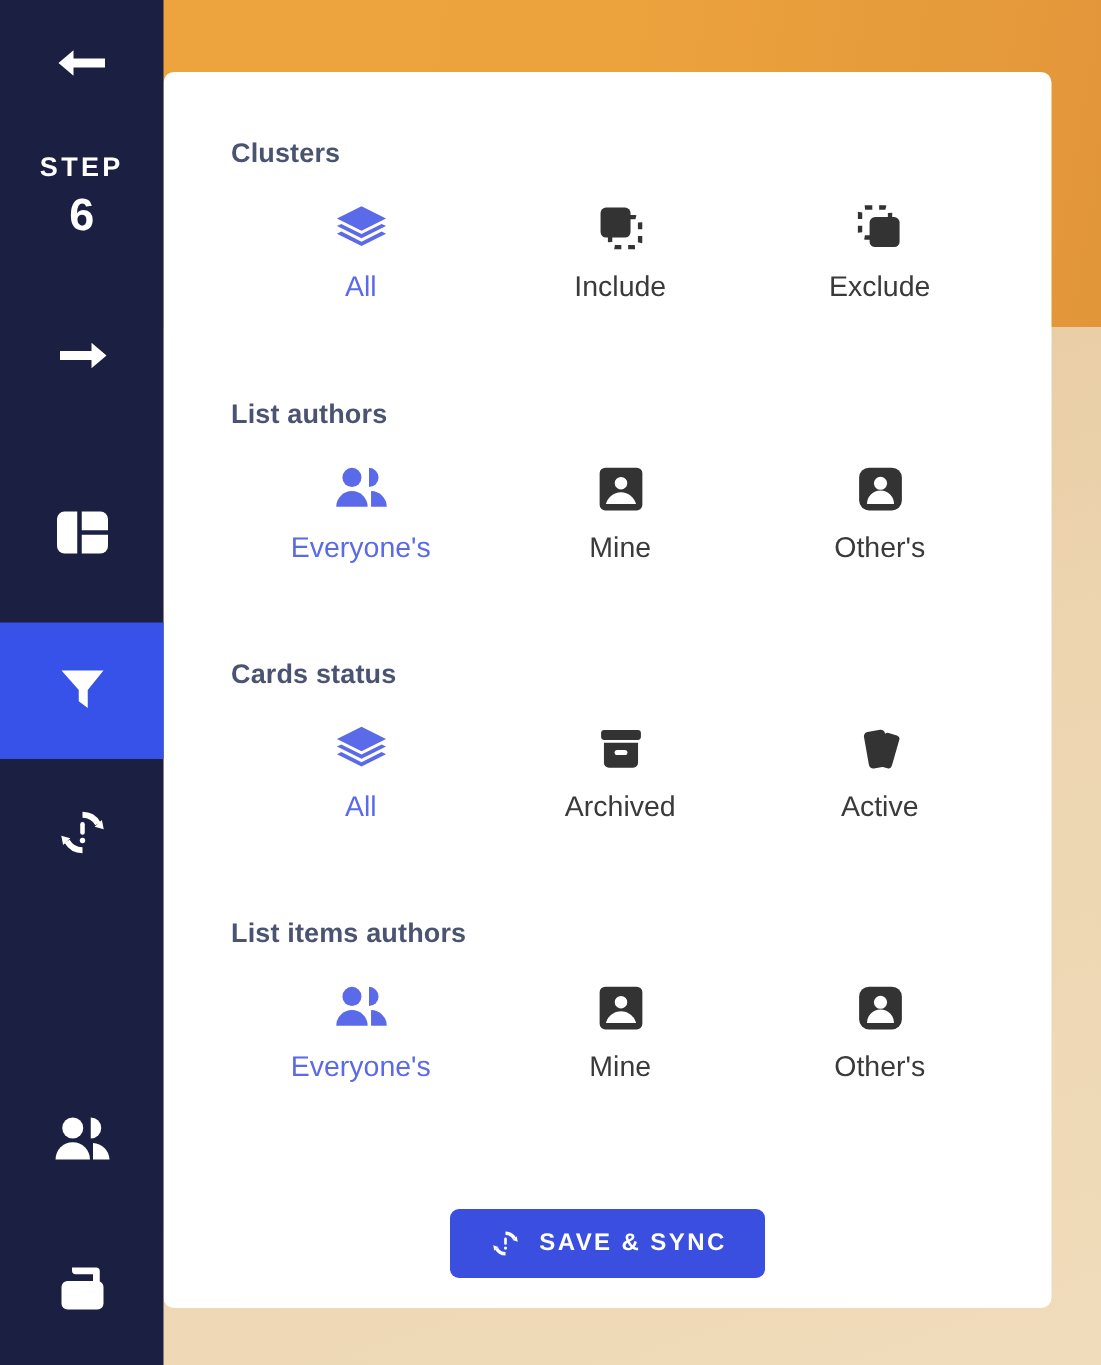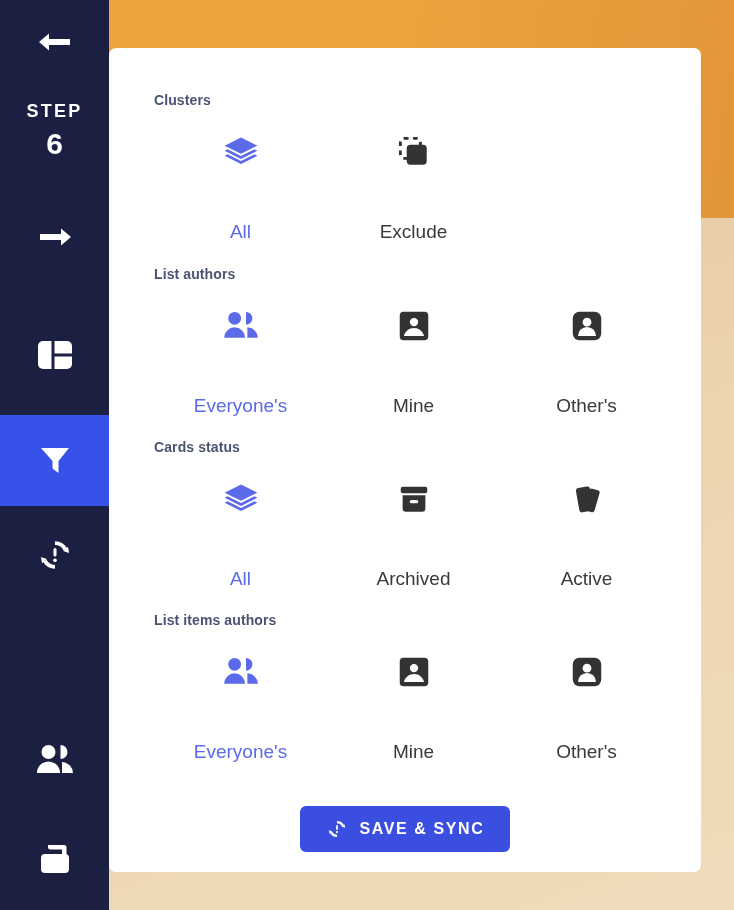--- a/index.html
+++ b/index.html
@@ -98,40 +98,39 @@
 
   .section {
     position: absolute;
     left: 0;
     width: 592px;
   }
   .section-title {
     position: absolute;
     left: 45px;
     top: 0;
-    font-size: 14px;
+    font-size: 18px;
     font-weight: bold;
     color: #4b5372;
     letter-spacing: 0.1px;
     white-space: nowrap;
   }
   .options {
     position: absolute;
     left: 45px;
     top: 38px;
     width: 547px;
     display: flex;
   }
   .option {
     width: 173px;
     display: flex;
     flex-direction: column;
     align-items: center;
     cursor: pointer;
-    gap: 40px;
   }
   .option .glyph {
     height: 44px;
     display: flex;
     align-items: center;
     justify-content: center;
   }
   .option .lbl {
     margin-top: 6px;
     font-size: 19px;
@@ -268,20 +267,29 @@
             <span class="glyph">
               <svg width="40" height="40" viewBox="0 0 44 44">
                 <path d="M22 6 L40 15 L22 24 L4 15 Z" fill="#5b6ae8"></path>
                 <path d="M22 26.4 L36.8 19 L40 20.6 L22 29.6 L4 20.6 L7.2 19 Z" fill="#5b6ae8"></path>
                 <path d="M22 32 L36.8 24.6 L40 26.2 L22 35.2 L4 26.2 L7.2 24.6 Z" fill="#5b6ae8"></path>
               </svg>
             </span>
             <span class="lbl">All</span>
           </div>
 
+          <div class="option">
+            <span class="glyph">
+              <svg width="40" height="40" viewBox="0 0 44 44">
+                <rect x="14" y="14" width="22" height="22" rx="4" fill="none" stroke="#333333" stroke-width="3.2" stroke-dasharray="5 5"></rect>
+                <rect x="7" y="7" width="22" height="22" rx="4" fill="#333333"></rect>
+              </svg>
+            </span>
+            <span class="lbl">Include</span>
+          </div>
 
           <div class="option">
             <span class="glyph">
               <svg width="40" height="40" viewBox="0 0 44 44">
                 <rect x="7" y="7" width="22" height="22" rx="4" fill="none" stroke="#333333" stroke-width="3.2" stroke-dasharray="5 5"></rect>
                 <rect x="14" y="14" width="22" height="22" rx="4" fill="#333333"></rect>
               </svg>
             </span>
             <span class="lbl">Exclude</span>
           </div>

